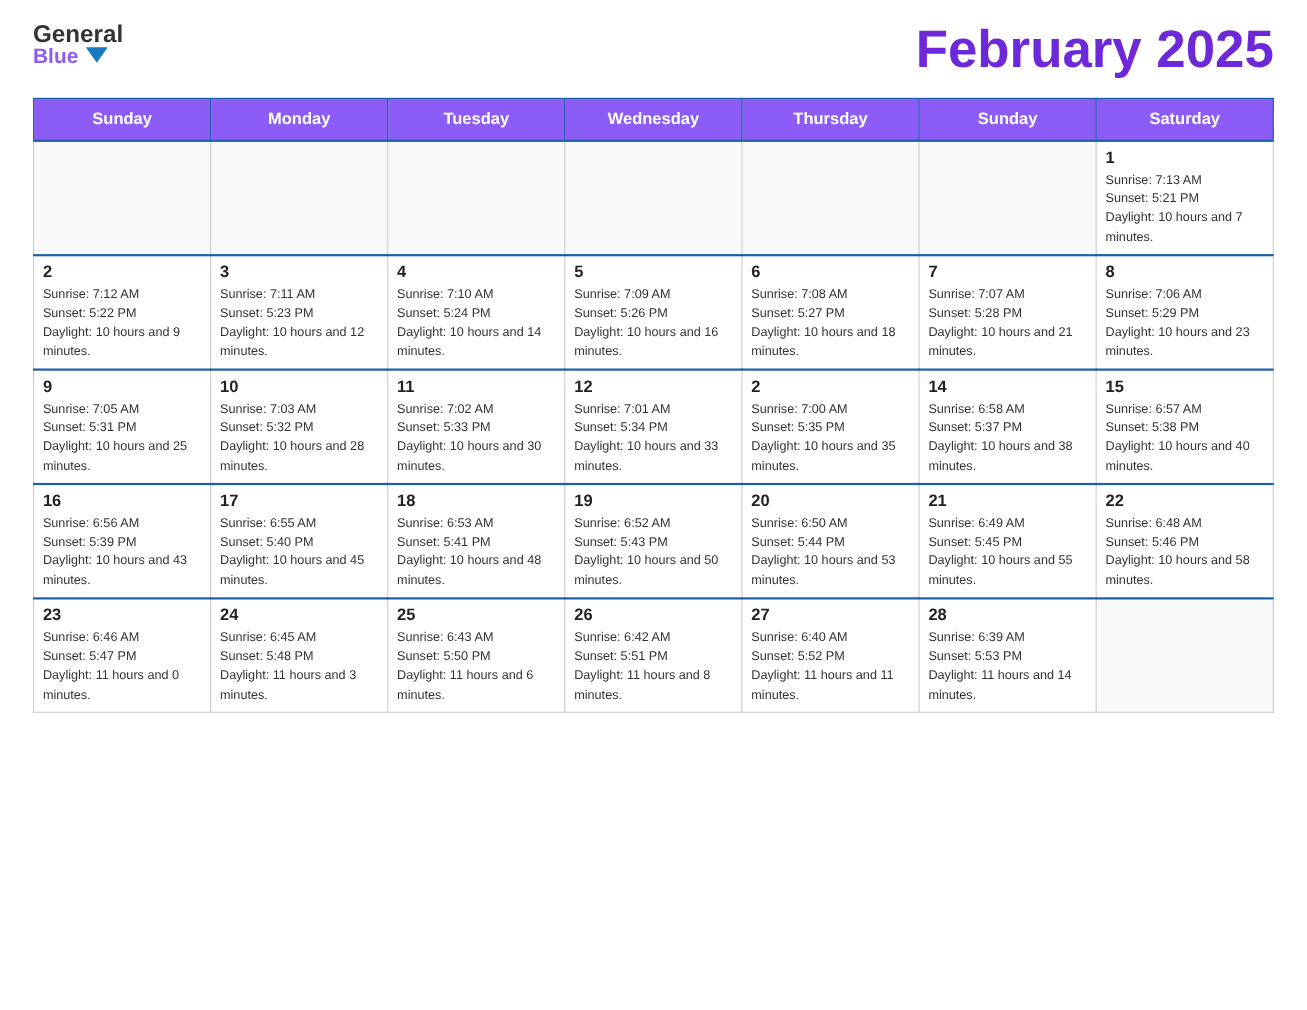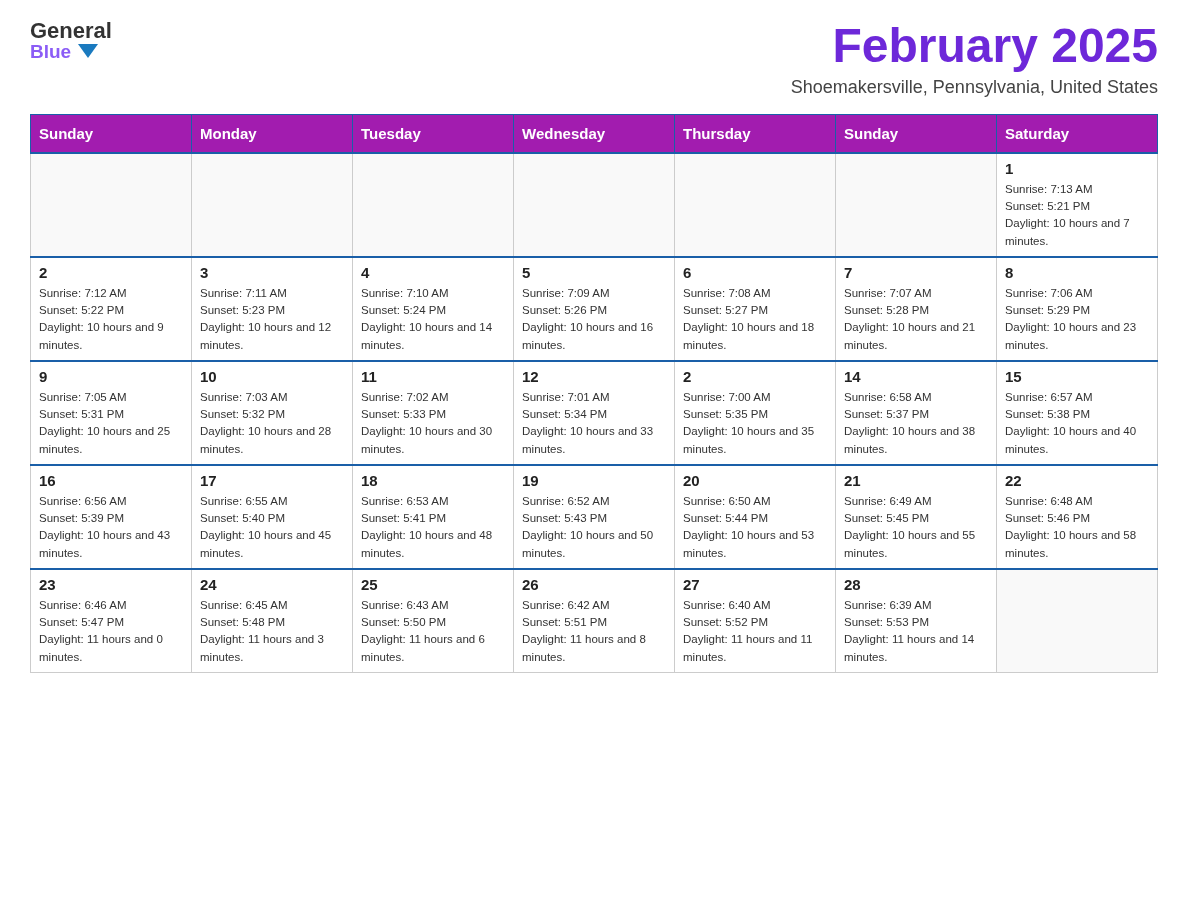--- a/index.html
+++ b/index.html
@@ -58,26 +58,26 @@
       font-size: 18px;
       color: #444;
       margin-top: 4px;
     }
     .calendar {
       width: 100%;
       border-collapse: collapse;
       margin-top: 10px;
     }
     .calendar thead th {
-      background-color: #a21caf;
+      background-color: #8b5cf6;
       color: #fff;
       font-size: 15px;
       font-weight: bold;
       padding: 10px 8px;
-      text-align: left;
+      text-align: center;
       border: 1px solid #1a5fa8;
     }
     .calendar tbody td {
       vertical-align: top;
       border: 1px solid #ccc;
       padding: 6px 8px;
       width: 14.28%;
       min-height: 110px;
     }
     .calendar tbody tr {
@@ -116,21 +116,20 @@
         <span class="logo-general">General</span>
         <span class="logo-blue">
           <span>Blue</span>
           <span class="logo-triangle"></span>
         </span>
       </div>
     </div>
   </div>
   <div class="title-block">
     <div class="month-title">February 2025</div>
-    <div class="location">Shoemakersville, Pennsylvania, United States</div>
   </div>
 </div>
 
 <table class="calendar">
   <thead>
     <tr>
     <th>Sunday</th>
         <th>Monday</th>
         <th>Tuesday</th>
         <th>Wednesday</th>

